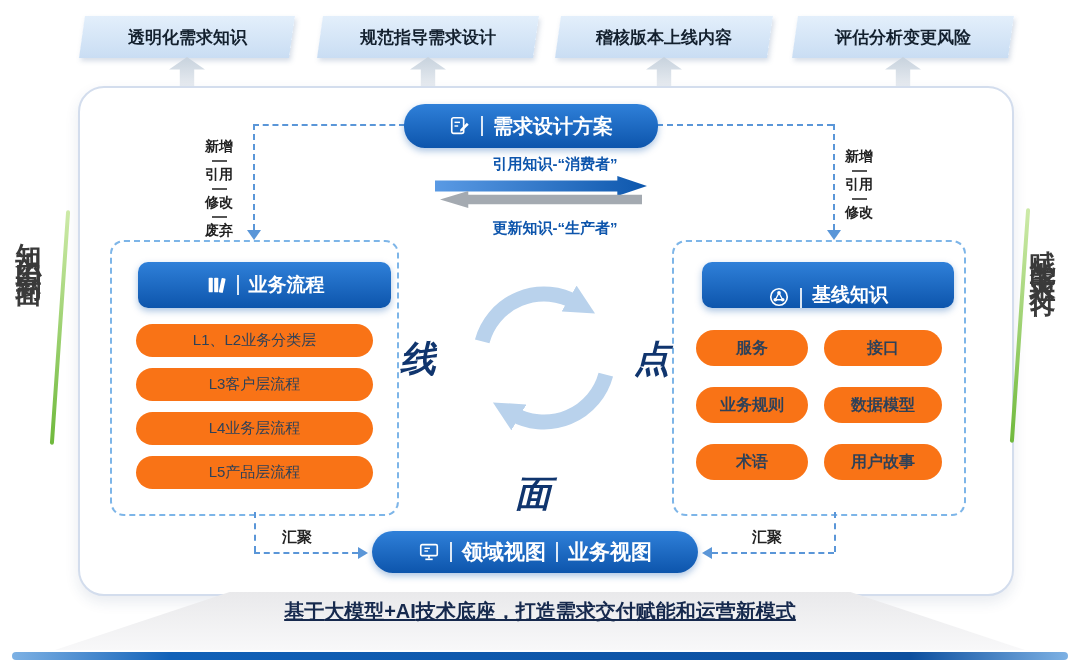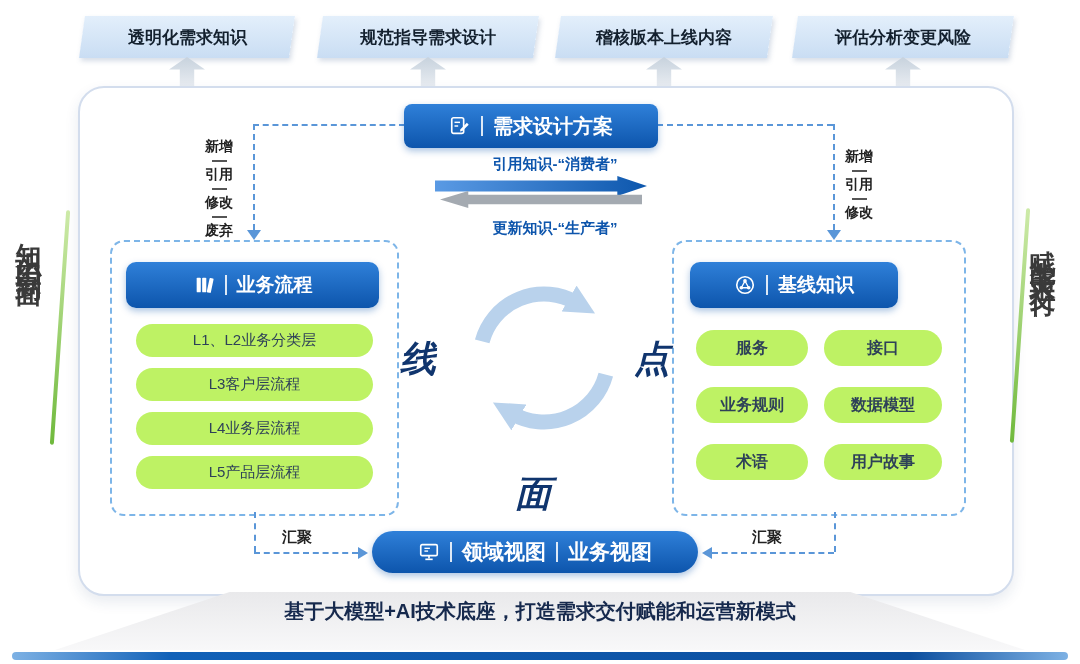--- a/index.html
+++ b/index.html
@@ -28,22 +28,22 @@
     border:2px solid #d3dded;border-radius:26px;box-shadow:0 6px 14px rgba(30,60,110,.10);
   }
 
   
   .pill{
     position:absolute;display:flex;align-items:center;justify-content:center;gap:10px;
     background:linear-gradient(180deg,#2f80d9 0%,#0d55ac 100%);color:#fff;font-weight:700;
     box-shadow:0 3px 7px rgba(13,85,172,.35);
   }
   .pill .divider{display:inline-block;width:2px;height:20px;background:rgba(255,255,255,.85);}
-  .pill-main{left:404px;top:104px;width:254px;height:44px;border-radius:8px;font-size:20px;}
-  .pill-box{border-radius:10px;font-size:19px;}
+  .pill-main{left:404px;top:104px;width:254px;height:44px;border-radius:21px;font-size:20px;}
+  .pill-box{border-radius:10px;font-size:19px;margin-left:12px;}
   .pill-view{left:372px;top:531px;width:326px;height:42px;border-radius:21px;font-size:21px;}
   .icon{display:flex;align-items:center;}
 
   
   .dash-h{position:absolute;border-top:2px dashed #5a96d8;height:0;}
   .dash-v{position:absolute;border-left:2px dashed #5a96d8;width:0;}
   .arr-down{position:absolute;width:0;height:0;border-left:7px solid transparent;border-right:7px solid transparent;border-top:10px solid #5a96d8;}
   .arr-right{position:absolute;width:0;height:0;border-top:6px solid transparent;border-bottom:6px solid transparent;border-left:10px solid #5a96d8;}
   .arr-left{position:absolute;width:0;height:0;border-top:6px solid transparent;border-bottom:6px solid transparent;border-right:10px solid #5a96d8;}
 
@@ -64,24 +64,24 @@
   .arrow-left-shape{
     position:absolute;left:440px;top:191px;width:202px;height:17px;background:#a4aab1;
     clip-path:polygon(100% 22%,14% 22%,14% 0,0 50%,14% 100%,14% 78%,100% 78%);
   }
 
   
   .gbox{position:absolute;border:2px dashed #7db5e8;border-radius:14px;background:#fff;}
   .box-left{left:110px;top:240px;width:285px;height:272px;}
   .box-right{left:672px;top:240px;width:290px;height:272px;}
   .box-left .pill-box{left:14px;top:20px;width:253px;height:46px;}
-  .box-right .pill-box{left:16px;top:20px;width:208px;height:46px;}
+  .box-right .pill-box{left:16px;top:20px;width:252px;height:46px;align-items:flex-end;}
   .vlist{position:absolute;left:24px;top:82px;width:237px;display:flex;flex-direction:column;gap:11px;}
   .vlist .item,.kgrid .item{
-    height:33px;border-radius:17px;background:#bef264;color:#2e4158;font-size:15px;
+    height:33px;border-radius:17px;background:#f97316;color:#2e4158;font-size:15px;
     display:flex;align-items:center;justify-content:center;
   }
   .kgrid{position:absolute;left:22px;top:88px;display:grid;grid-template-columns:112px 118px;column-gap:16px;row-gap:21px;font-weight:bold;}
   .kgrid .item{height:36px;border-radius:18px;font-size:16px;}
 
   
   .cycle-svg{position:absolute;left:446px;top:258px;}
   .cal{position:absolute;font-family:"DejaVu Serif","Liberation Serif",serif;font-style:italic;font-weight:700;
        font-size:36px;color:#10356e;line-height:1;}
   .cal-left{left:400px;top:340px;} .cal-right{left:634px;top:340px;} .cal-bottom{left:515px;top:475px;}
@@ -95,21 +95,21 @@
   .st-left{left:16px;top:222px;} .st-right{left:1030px;top:230px;}
   .green-line{position:absolute;width:4px;border-radius:2px;background:linear-gradient(180deg,#cdeaa8,#6fb93c);}
   .gl-left{left:58px;top:210px;height:235px;transform:rotate(4deg);}
   .gl-right{left:1018px;top:208px;height:235px;transform:rotate(4deg);}
 
   
   .trapezoid{position:absolute;left:55px;top:592px;width:970px;height:58px;z-index:1;
              background:linear-gradient(180deg,#e9e9eb,#f8f8f9);
              clip-path:polygon(18% 0,82% 0,100% 100%,0 100%);}
   .footer-text{position:absolute;left:0;top:598px;width:100%;text-align:center;z-index:3;
-               font-size:20px;font-weight:600;color:#16294d;}
+               font-size:20px;font-weight:600;color:#16294d;text-decoration:underline;}
   .footer-text .hl{font-weight:800;}
   .bottom-bar{position:absolute;left:12px;top:652px;width:1056px;height:8px;border-radius:4px;z-index:2;
               background:linear-gradient(90deg,#7db1e4,#1262b8 15%,#0d4f9e 85%,#7db1e4);}
 </style>
 </head>
 <body>
 
 <div class="canvas">
 
   <div class="banner b1">

